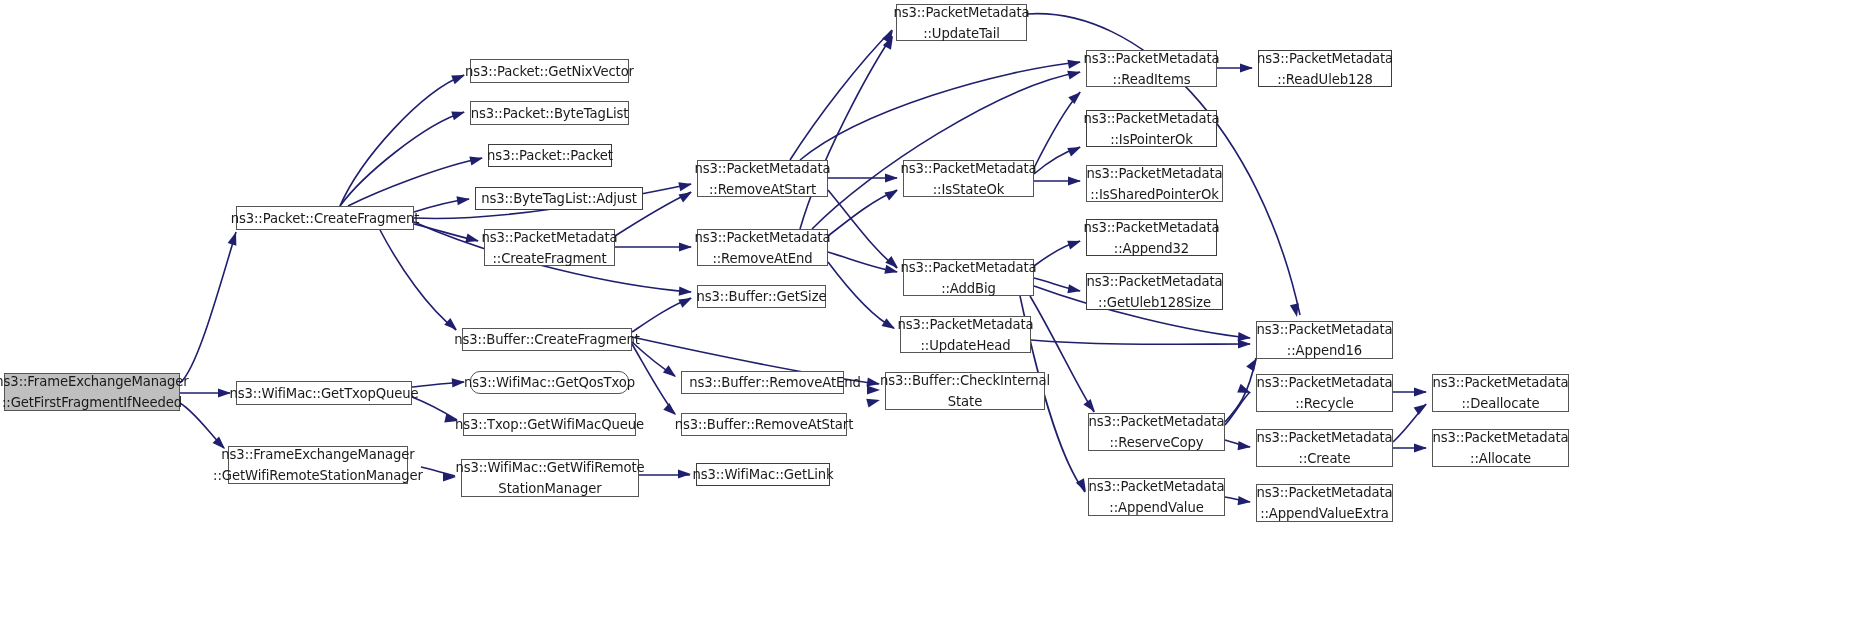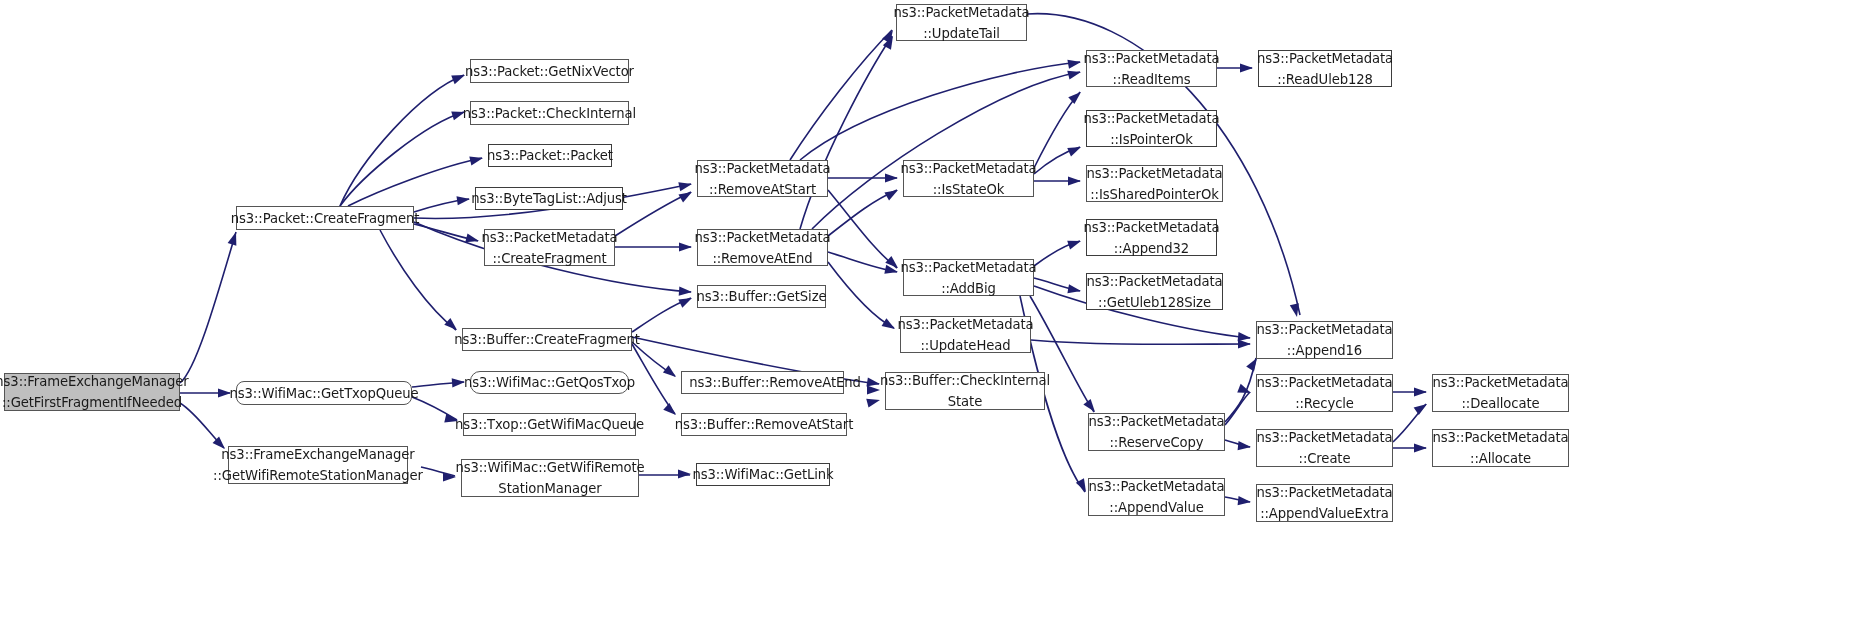--- a/index.html
+++ b/index.html
@@ -157,27 +157,27 @@
       <polygon points="0,0 -13,-4.6 -13,4.6" class="edge-head" transform="translate(1251,502) rotate(6)"></polygon>
       <polygon points="0,0 -13,-4.6 -13,4.6" class="edge-head" transform="translate(1427,392) rotate(0)"></polygon>
       <polygon points="0,0 -13,-4.6 -13,4.6" class="edge-head" transform="translate(1427,404) rotate(-34)"></polygon>
       <polygon points="0,0 -13,-4.6 -13,4.6" class="edge-head" transform="translate(1427,448) rotate(0)"></polygon>
       <polygon points="0,0 -13,-4.6 -13,4.6" class="edge-head" transform="translate(1095,412) rotate(52)"></polygon>
       <polygon points="0,0 -13,-4.6 -13,4.6" class="edge-head" transform="translate(1086,492) rotate(62)"></polygon>
     </svg>
 <div class="gnode focus thick" style="left: 4px; top: 373px; width: 176px; height: 38px;"><span>ns3::FrameExchangeManager
 ::GetFirstFragmentIfNeeded</span></div>
     <div class="gnode thick" style="left: 236px; top: 206px; width: 178px; height: 24px;"><span>ns3::Packet::CreateFragment</span></div>
-    <div class="gnode thick" style="left: 236px; top: 381px; width: 176px; height: 24px; border-radius: 8px;"><span>ns3::WifiMac::GetTxopQueue</span></div>
+    <div class="gnode thick" style="left: 236px; top: 381px; width: 176px; height: 24px;"><span>ns3::WifiMac::GetTxopQueue</span></div>
     <div class="gnode thick" style="left: 228px; top: 446px; width: 180px; height: 38px;"><span>ns3::FrameExchangeManager
 ::GetWifiRemoteStationManager</span></div>
     <div class="gnode thick" style="left: 470px; top: 59px; width: 159px; height: 24px;"><span>ns3::Packet::GetNixVector</span></div>
-    <div class="gnode thick" style="left: 470px; top: 101px; width: 159px; height: 24px;"><span>ns3::Packet::CheckInternal</span></div>
+    <div class="gnode thick" style="left: 470px; top: 101px; width: 159px; height: 24px;"><span>ns3::Packet::ByteTagList</span></div>
     <div class="gnode" style="left: 488px; top: 144px; width: 124px; height: 23px;"><span>ns3::Packet::Packet</span></div>
-    <div class="gnode" style="left: 475px; top: 187px; width: 148px; height: 23px;"><span>ns3::ByteTagList::Adjust</span></div>
+    <div class="gnode" style="left: 475px; top: 187px; width: 168px; height: 23px;"><span>ns3::ByteTagList::Adjust</span></div>
     <div class="gnode thick" style="left: 484px; top: 229px; width: 131px; height: 37px;"><span>ns3::PacketMetadata
 ::CreateFragment</span></div>
     <div class="gnode thick" style="left: 462px; top: 328px; width: 170px; height: 23px;"><span>ns3::Buffer::CreateFragment</span></div>
     <div class="gnode thick" style="left: 470px; top: 371px; width: 159px; height: 23px; border-radius: 10px;"><span>ns3::WifiMac::GetQosTxop</span></div>
     <div class="gnode thick" style="left: 463px; top: 413px; width: 173px; height: 23px;"><span>ns3::Txop::GetWifiMacQueue</span></div>
     <div class="gnode thick" style="left: 461px; top: 459px; width: 178px; height: 38px;"><span>ns3::WifiMac::GetWifiRemote
 StationManager</span></div>
     <div class="gnode thick" style="left: 697px; top: 160px; width: 131px; height: 37px;"><span>ns3::PacketMetadata
 ::RemoveAtStart</span></div>
     <div class="gnode thick" style="left: 697px; top: 229px; width: 131px; height: 37px;"><span>ns3::PacketMetadata

